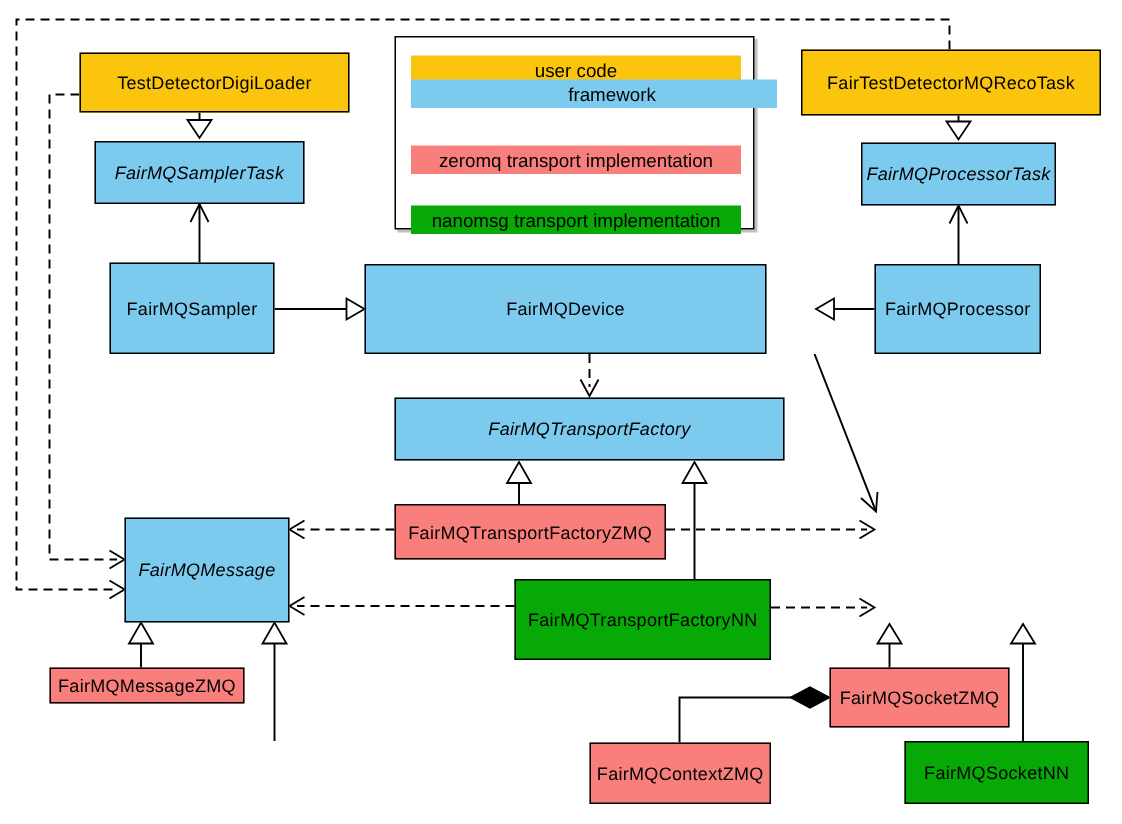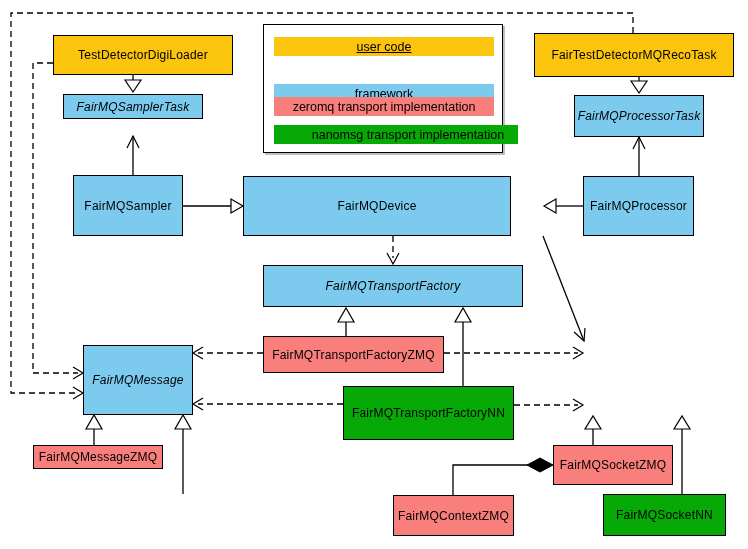--- a/index.html
+++ b/index.html
@@ -27,24 +27,24 @@
     position:absolute;z-index:2;box-sizing:border-box;
     left:263px;top:24px;width:240px;height:129px;
     background:#fff;border:1.4px solid #000;
     box-shadow:2px 2px 0 rgba(0,0,0,.25);
   }
   .legend-bar{
     position:absolute;left:10px;width:220px;height:19px;
     display:flex;align-items:center;justify-content:center;
     font-size:12.5px;color:#000;white-space:nowrap;
   }
-  .bar-user{background:var(--c-user,#FBC40D);top:12px;text-decoration:underline;}
-  .bar-framework{background:var(--c-framework,#7CCBEF);top:59px;}
+  .bar-user{background:var(--c-user,#FBC40D);top:12px;}
+  .bar-framework{background:var(--c-framework,#7CCBEF);top:28px;padding-left:24px;}
   .bar-zeromq{background:var(--c-zeromq,#F87F7B);top:72px;}
-  .bar-nanomsg{background:var(--c-nanomsg,#06A906);top:100px;padding-left:24px;}
+  .bar-nanomsg{background:var(--c-nanomsg,#06A906);top:112px;}
   .ln{stroke:#000;stroke-width:1.3;fill:none;}
   .dash{stroke-dasharray:6 4;}
   .tri{fill:#fff;stroke:#000;stroke-width:1.2;}
   .chev{fill:none;stroke:#000;stroke-width:1.2;}
   .dia{fill:#000;stroke:#000;stroke-width:1;}
 </style>
 </head>
 <body style="--c-user: #FBC40D; --c-framework: #7CCBEF; --c-zeromq: #F87F7B; --c-nanomsg: #06A906; --c-line: #000000; --c-background: #FFFFFF;">
 
 <div id="canvas">
@@ -159,21 +159,21 @@
 
   <div class="legend">
     <div class="legend-bar bar-user">user code</div>
     <div class="legend-bar bar-framework">framework</div>
     <div class="legend-bar bar-zeromq">zeromq transport implementation</div>
     <div class="legend-bar bar-nanomsg">nanomsg transport implementation</div>
   </div>
 
   <div class="node user" style="left:53px;top:35px;width:180px;height:40px">TestDetectorDigiLoader</div>
   <div class="node user" style="left:534px;top:33px;width:200px;height:44px">FairTestDetectorMQRecoTask</div>
-  <div class="node fw abstract" style="left:63px;top:94px;width:140px;height:25px">FairMQSamplerTask</div>
+  <div class="node fw abstract" style="left:63px;top:94px;width:140px;height:42px">FairMQSamplerTask</div>
   <div class="node fw abstract" style="left:574px;top:95px;width:130px;height:42px">FairMQProcessorTask</div>
   <div class="node fw" style="left:73px;top:175px;width:110px;height:61px">FairMQSampler</div>
   <div class="node fw" style="left:243px;top:176px;width:268px;height:60px">FairMQDevice</div>
   <div class="node fw" style="left:583px;top:176px;width:111px;height:60px">FairMQProcessor</div>
   <div class="node fw abstract" style="left:263px;top:265px;width:260px;height:42px">FairMQTransportFactory</div>
   <div class="node zmq" style="left:263px;top:336px;width:181px;height:37px">FairMQTransportFactoryZMQ</div>
   <div class="node nn" style="left:343px;top:386px;width:171px;height:54px">FairMQTransportFactoryNN</div>
   <div class="node fw abstract" style="left:83px;top:345px;width:110px;height:70px">FairMQMessage</div>
   <div class="node zmq" style="left:33px;top:445px;width:130px;height:24px">FairMQMessageZMQ</div>
   <div class="node zmq" style="left:393px;top:495px;width:121px;height:41px">FairMQContextZMQ</div>

